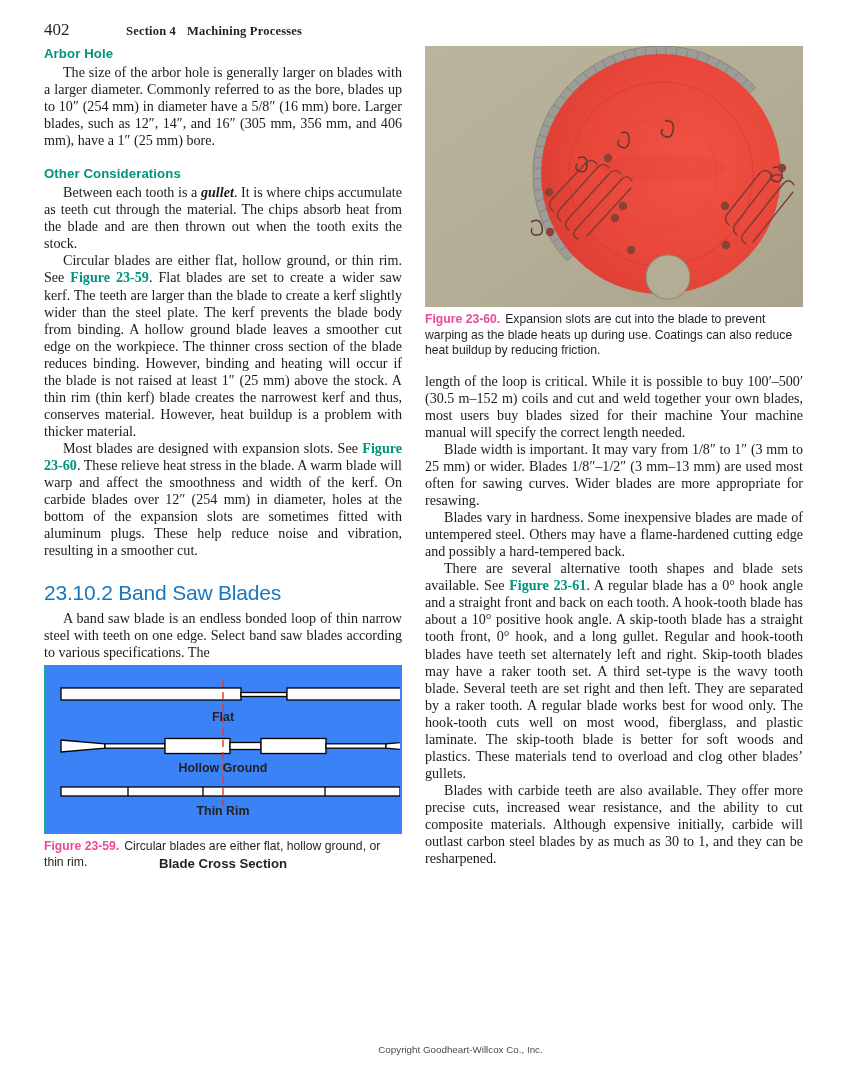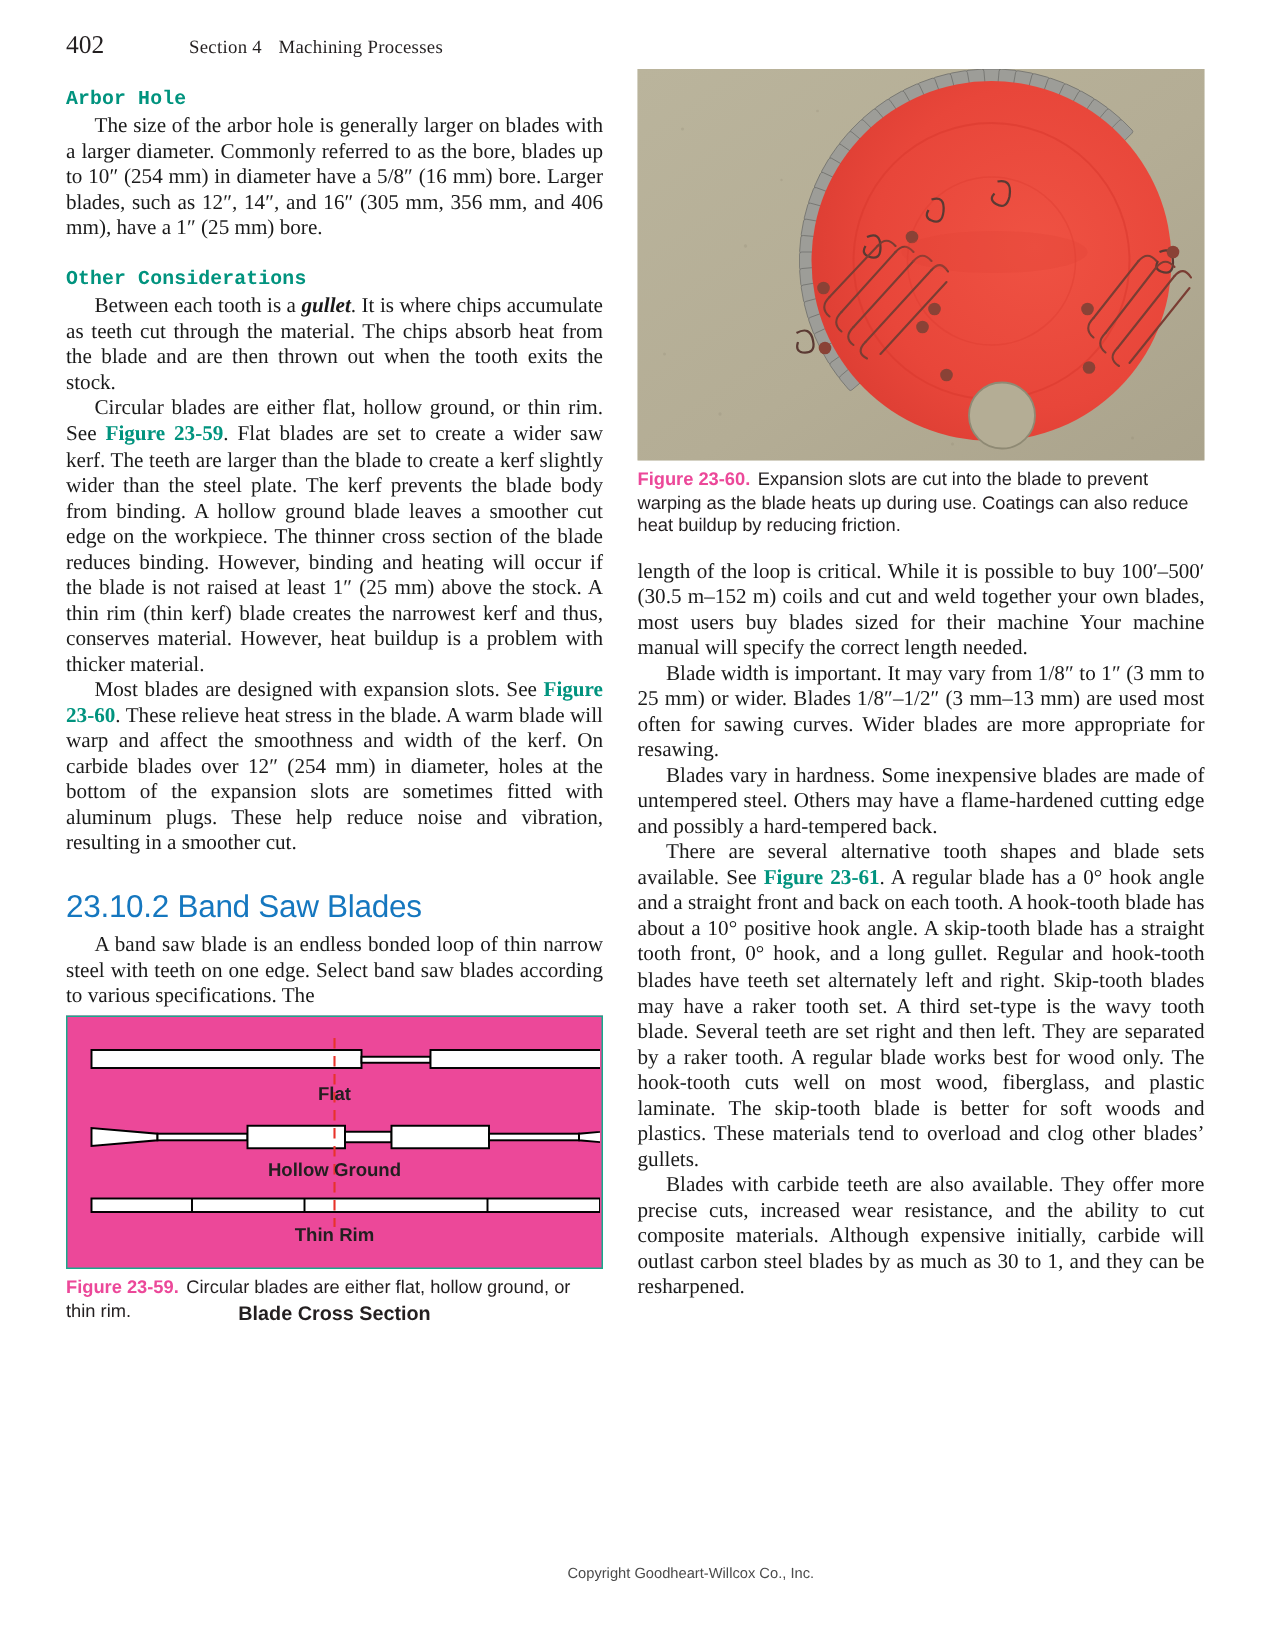--- a/index.html
+++ b/index.html
@@ -36,43 +36,44 @@
     color: #231f20;
   }
   .runhead-text {
     position: absolute;
     left: 82px;
     top: 2px;
     font-family: "Liberation Serif", serif;
     font-size: 12.5px;
     color: #231f20;
     letter-spacing: .2px;
+    font-weight: bold;
   }
   .runhead-text .sec-label { margin-right: 11px; }
 
   
   .col-left {
     position: absolute;
     left: 44px;
     top: 46px;
     width: 358px;
   }
   .col-right {
     position: absolute;
     left: 425px;
     top: 46px;
     width: 378px;
   }
 
   h3.sub-head {
-    font-family: Liberation Mono, monospace;
+    font-family: Liberation Sans, sans-serif;
     font-size: 13.2px;
     font-weight: bold;
     color: #00937e;
-    margin: 12px 0 3px 0;
+    margin: 0 0 3px 0;
     letter-spacing: .1px;
   }
   h3.sub-head.spaced { margin-top: 17px; }
 
   h2.section-head {
     font-family: "Liberation Sans", sans-serif;
     font-size: 21px;
     font-weight: normal;
     color: #1577bf;
     margin: 22px 0 5px 0;
@@ -130,21 +131,21 @@
     color: #ec4899;
   }
   .fig-caption .gap { display: inline-block; width: 5px; }
 
   
   .artbox {
     box-sizing: border-box;
     border: 1.4px solid #18a98c;
     width: 358px;
     height: 169px;
-    background: #ec4899;
+    background: #3b82f6;
     margin-top: 4px;
   }
   .artbox svg { display: block; }
 
   
   .copyright {
     position: absolute;
     left: 0;
     top: 1044px;
     width: 849px;

